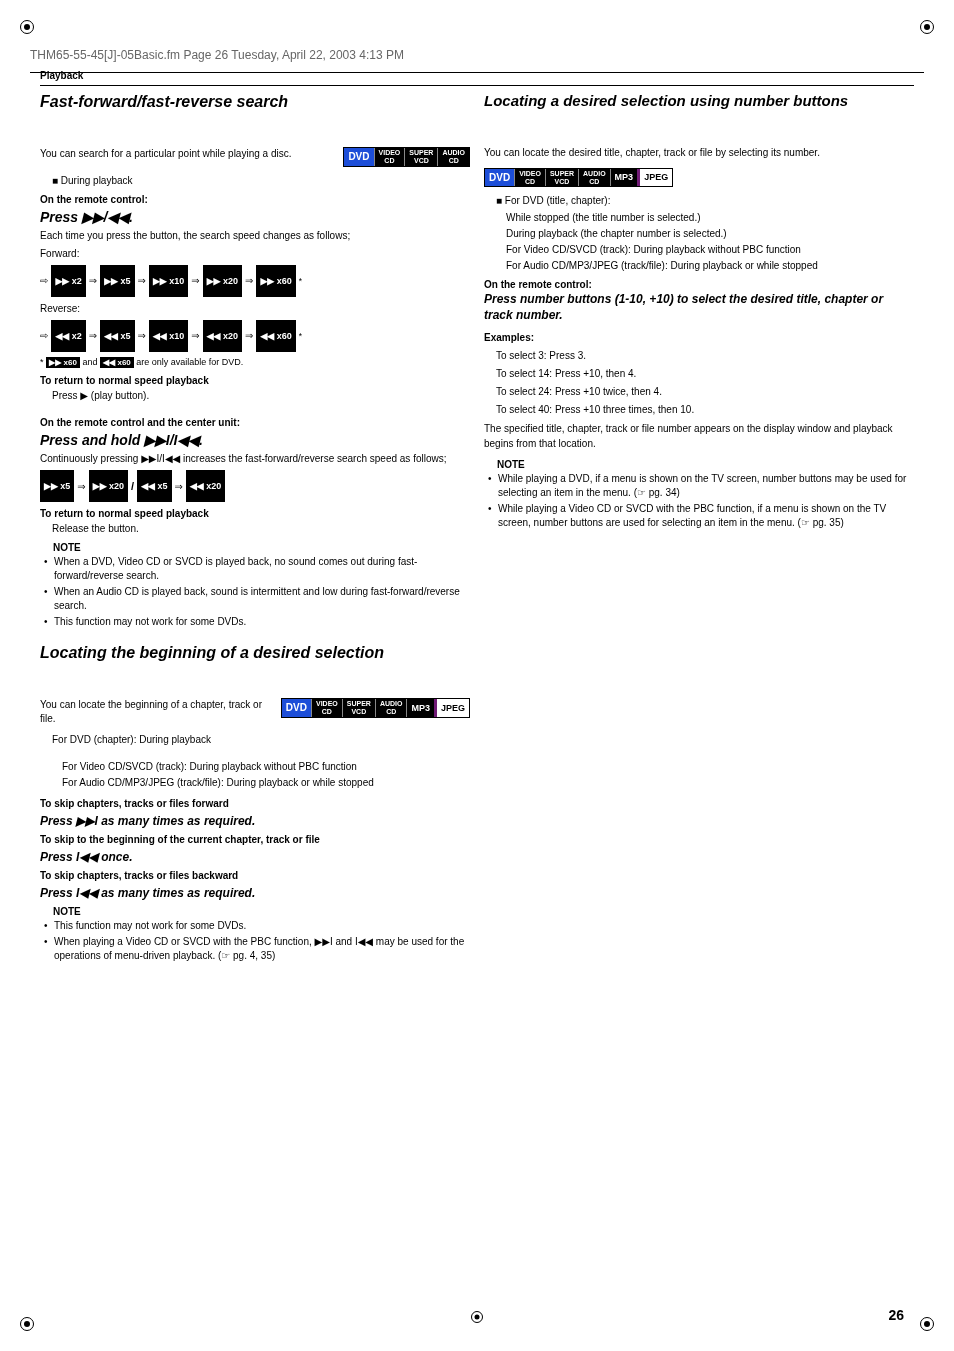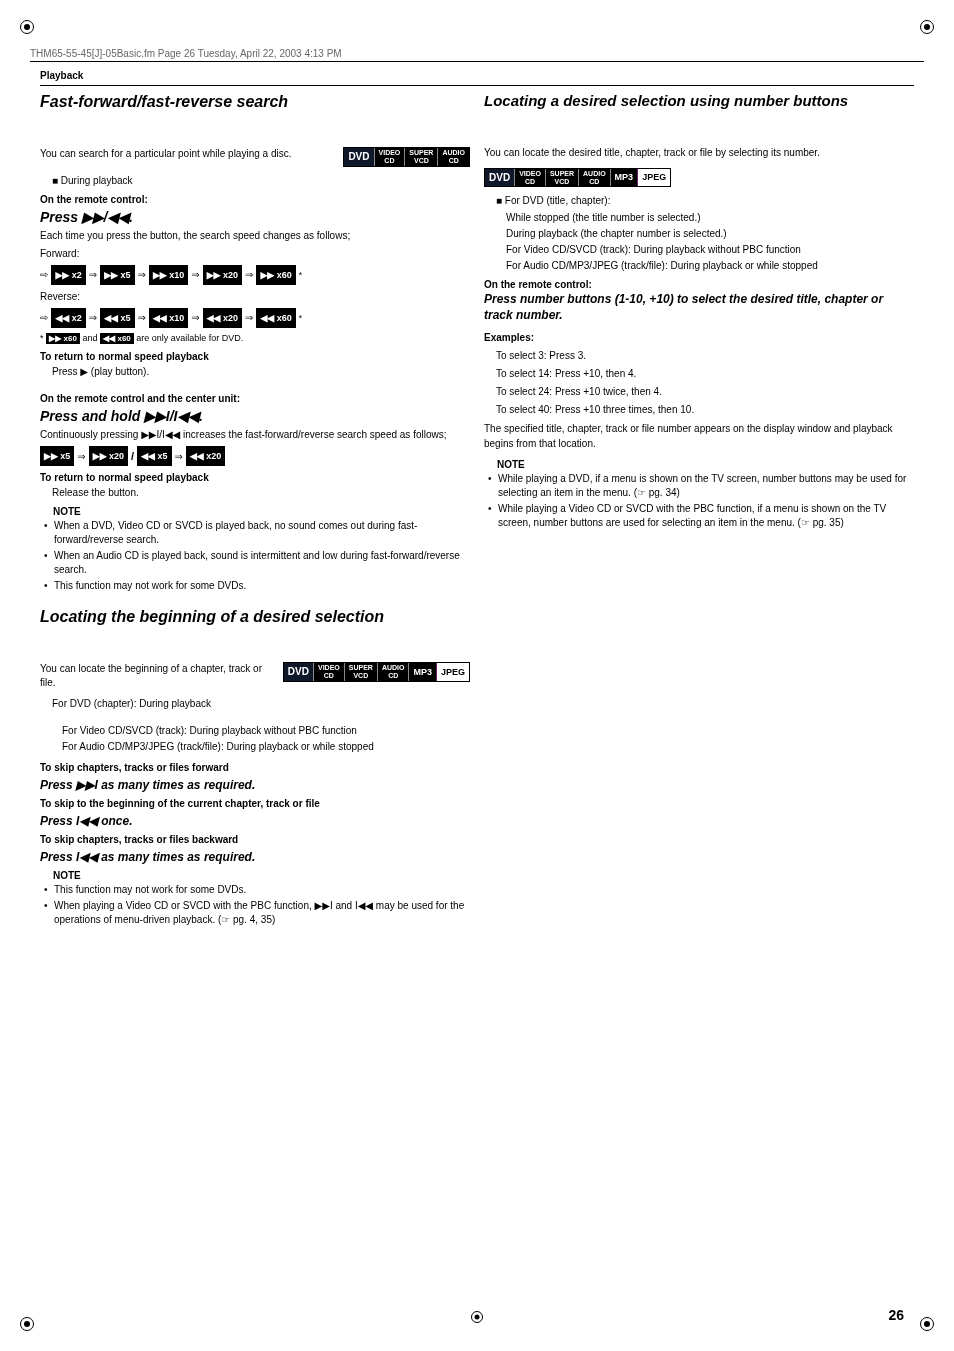--- a/index.html
+++ b/index.html
@@ -27,22 +27,22 @@
       top: 50%; left: 50%;
       transform: translate(-50%, -50%);
       width: 6px; height: 6px;
       background: #000;
       border-radius: 50%;
     }
     .header-bar {
       position: absolute;
       top: 48px; left: 30px; right: 30px;
       border-bottom: 1px solid #000;
-      padding-bottom: 2px;
-      font-size: 10px;
+      padding-bottom: 10px;
+      font-size: 12px;
       color: #666;
     }
     .main-content {
       position: absolute;
       top: 70px; left: 40px; right: 40px; bottom: 50px;
     }
     .section-label {
       font-size: 10px;
       font-weight: bold;
       margin-bottom: 4px;
@@ -85,21 +85,21 @@
     }
     .speed-badge {
       display: inline-flex;
       align-items: center;
       border: 1px solid #000;
       padding: 0 3px;
       font-size: 9px;
       font-weight: bold;
       background: #000;
       color: #fff;
-      height: 20px;
+      height: 32px;
     }
     .note-section { margin-top: 6px; }
     .note-title { font-weight: bold; font-size: 10px; margin-bottom: 2px; margin-left: 13px; }
     .note-item { font-size: 10px; padding-left: 14px; line-height: 1.4; margin-bottom: 2px; position: relative; }
     .note-item::before { content: "•"; position: absolute; left: 4px; }
     .press-cmd { font-size: 12px; font-weight: bold; font-style: italic; }
     .section-block { margin-bottom: 14px; }
     .page-number {
       position: absolute;
       bottom: 28px;
@@ -108,26 +108,26 @@
       font-weight: bold;
     }
     .footnote-small { font-size: 8.5px; vertical-align: super; }
     .cb {
       padding: 1px 4px;
       font-size: 8px;
       font-weight: bold;
       line-height: 1.4;
       text-align: center;
     }
-    .cb-dvd { background: #0f172a; color: #fff; font-size: 10px; display: flex; align-items: center; }
+    .cb-dvd { background: #1d4ed8; color: #fff; font-size: 10px; display: flex; align-items: center; }
     .cb-video { background: #000; color: #fff; font-size: 7px; line-height: 1.1; }
     .cb-super { background: #000; color: #fff; font-size: 7px; line-height: 1.1; }
     .cb-audio { background: #000; color: #fff; font-size: 7px; line-height: 1.1; }
     .cb-mp3 { background: #000; color: #fff; font-size: 9px; display: flex; align-items: center; }
-    .cb-jpeg { background: #fff; color: #000; font-size: 9px; display: flex; align-items: center; border-left: 1px solid #701a75; text-align: center; }
+    .cb-jpeg { background: #fff; color: #000; font-size: 9px; display: flex; align-items: center; border-left: 3px solid #701a75; text-align: center; }
     .indent { padding-left: 12px; }
     .bold { font-weight: bold; }
   </style>
 </head>
 <body>
 
 <div class="corner-mark corner-tl">
     <div class="corner-inner"></div>
   </div>
 <div class="corner-mark corner-tr">

